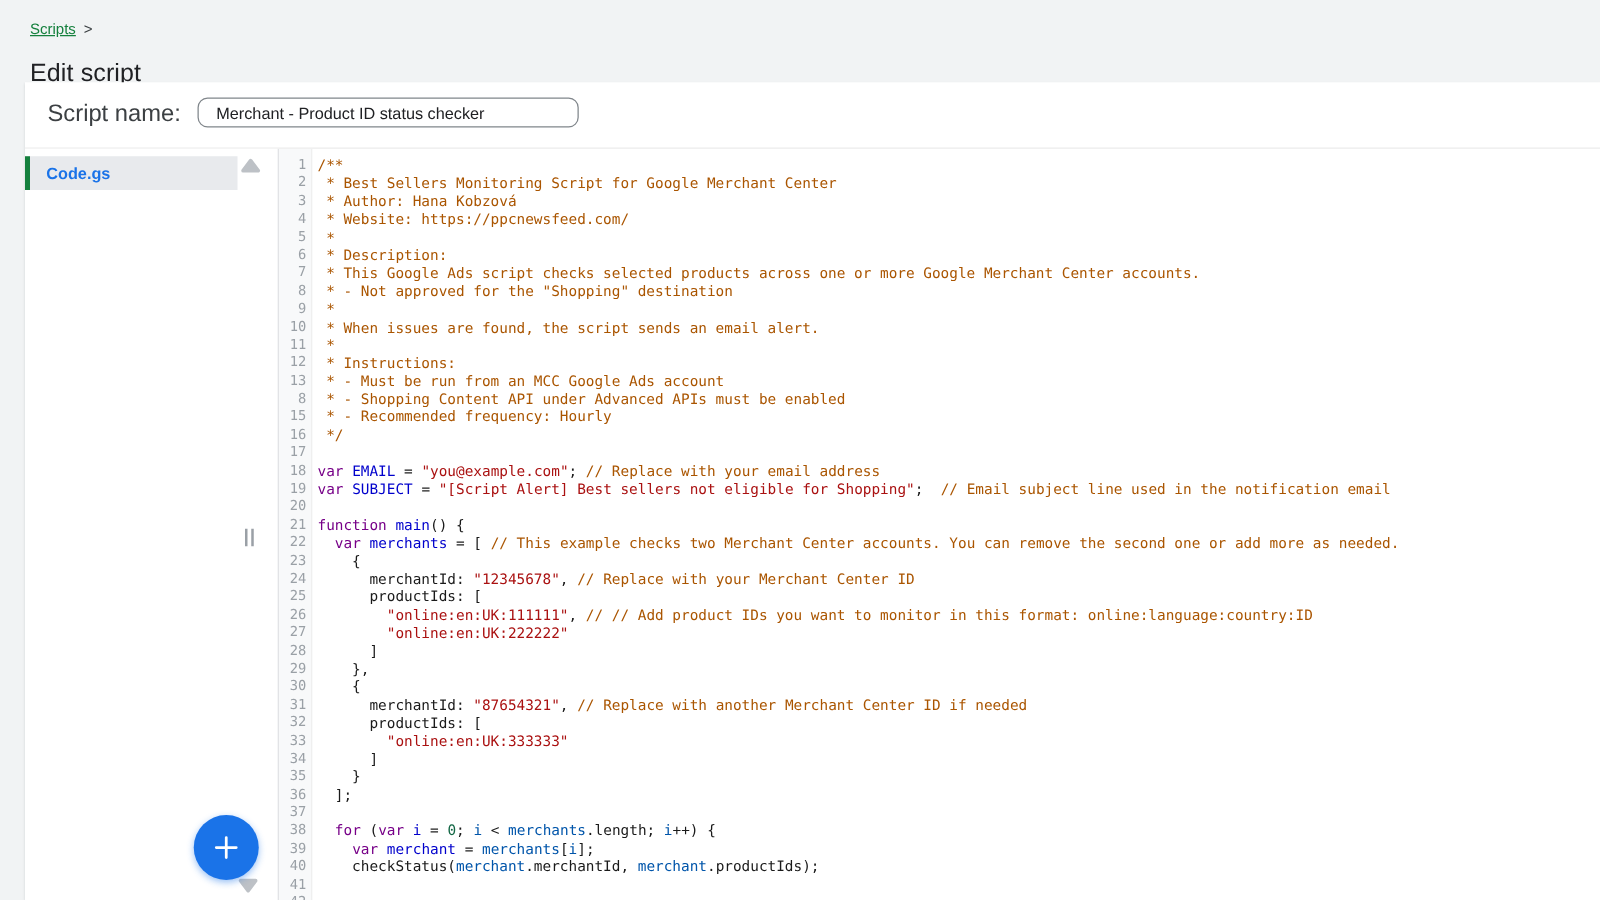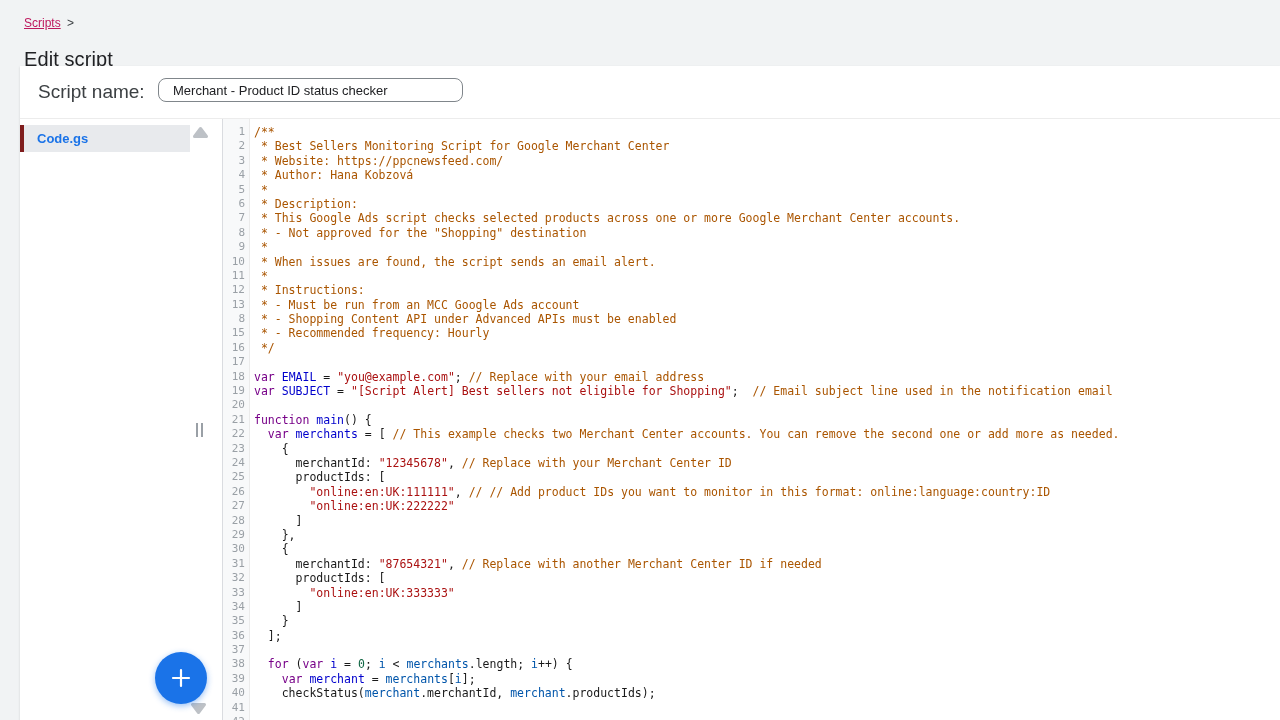--- a/index.html
+++ b/index.html
@@ -1,38 +1,38 @@
 <!DOCTYPE html>
 <html><head>
 <meta charset="utf-8">
 <style>
   * { margin:0; padding:0; box-sizing:border-box; }
   html,body { width:1280px; height:720px; overflow:hidden; }
   body { background:#f1f3f4; font-family:"Liberation Sans", sans-serif; }
 
   .topbar { height:66px; padding:16px 0 0 24px; }
   .breadcrumb { font-size:12px; line-height:14px; }
-  .crumb-link { color:#be185d; text-decoration:underline; cursor:pointer;text-align:center; }
+  .crumb-link { color:#15803d; text-decoration:underline; cursor:pointer;text-align:center; }
   .crumb-sep { color:#3c4043; margin-left:3px; }
   .page-title { font-size:20px; font-weight:400; color:#202124; margin-top:18px; letter-spacing:.1px; }
 
   .card { position:absolute; left:20px; top:66px; right:0; bottom:0; background:#fff;
           box-shadow:0 1px 2px rgba(60,64,67,.18); display:flex; flex-direction:column; }
 
   .name-row { flex:none; height:53px; border-bottom:1px solid #ececec; position:relative; background:#fff; }
   .name-label { position:absolute; left:18px; top:15px; font-size:19px; color:#3c4043; }
   .name-input { position:absolute; left:138px; top:12px; width:305px; height:24px;
                 border:1px solid #80868b; border-radius:8px; padding:0 14px;
                 font-family:"Liberation Sans", sans-serif; font-size:13px; color:#202124; outline:none; background:#fff; }
 
   .editor-area { flex:1; display:flex; min-height:0; }
 
   .file-pane { flex:none; width:202px; position:relative; background:#fff; }
   .file-tab { position:absolute; top:6px; left:0; width:170px; height:27px; background:#e8eaed;
-              border-left:4px solid #7f1d1d; display:flex; align-items:center; padding-left:13px; cursor:pointer; }
+              border-left:4px solid #15803d; display:flex; align-items:center; padding-left:13px; cursor:pointer; }
   .file-tab-label { color:#1a73e8; font-size:13px; font-weight:bold; }
   .scroll-up   { position:absolute; top:7px;  left:172px; cursor:pointer; line-height:0; }
   .scroll-down { position:absolute; top:583px; left:170px; cursor:pointer; line-height:0; z-index:1; }
   .resize-handle { position:absolute; top:304px; left:176px; display:flex; gap:3px; cursor:col-resize; }
   .resize-handle i { width:2px; height:14px; background:#9aa0a6; }
   .fab { position:absolute; top:533px; left:135px; width:52px; height:52px; border:none; border-radius:50%;
          background:#1a73e8; box-shadow:0 2px 6px rgba(26,115,232,.45); cursor:pointer; z-index:2;
          display:flex; align-items:center; justify-content:center; }
 
   .gutter { flex:none; width:28px; background:#f8f9fa; border-left:1px solid #dadce0;
@@ -140,22 +140,22 @@
         <div class="ln">37</div>
         <div class="ln">38</div>
         <div class="ln">39</div>
         <div class="ln">40</div>
         <div class="ln">41</div>
         <div class="ln">42</div>
       </div>
     <div class="code">
         <div class="code-line"><span class="tok-c">/**</span></div>
         <div class="code-line"><span class="tok-c"> * Best Sellers Monitoring Script for Google Merchant Center</span></div>
+        <div class="code-line"><span class="tok-c"> * Author: Hana Kobzová</span></div>
         <div class="code-line"><span class="tok-c"> * Website: https://ppcnewsfeed.com/</span></div>
-        <div class="code-line"><span class="tok-c"> * Author: Hana Kobzová</span></div>
         <div class="code-line"><span class="tok-c"> *</span></div>
         <div class="code-line"><span class="tok-c"> * Description:</span></div>
         <div class="code-line"><span class="tok-c"> * This Google Ads script checks selected products across one or more Google Merchant Center accounts.</span></div>
         <div class="code-line"><span class="tok-c"> * - Not approved for the "Shopping" destination</span></div>
         <div class="code-line"><span class="tok-c"> *</span></div>
         <div class="code-line"><span class="tok-c"> * When issues are found, the script sends an email alert.</span></div>
         <div class="code-line"><span class="tok-c"> *</span></div>
         <div class="code-line"><span class="tok-c"> * Instructions:</span></div>
         <div class="code-line"><span class="tok-c"> * - Must be run from an MCC Google Ads account</span></div>
         <div class="code-line"><span class="tok-c"> * - Shopping Content API under Advanced APIs must be enabled</span></div>

